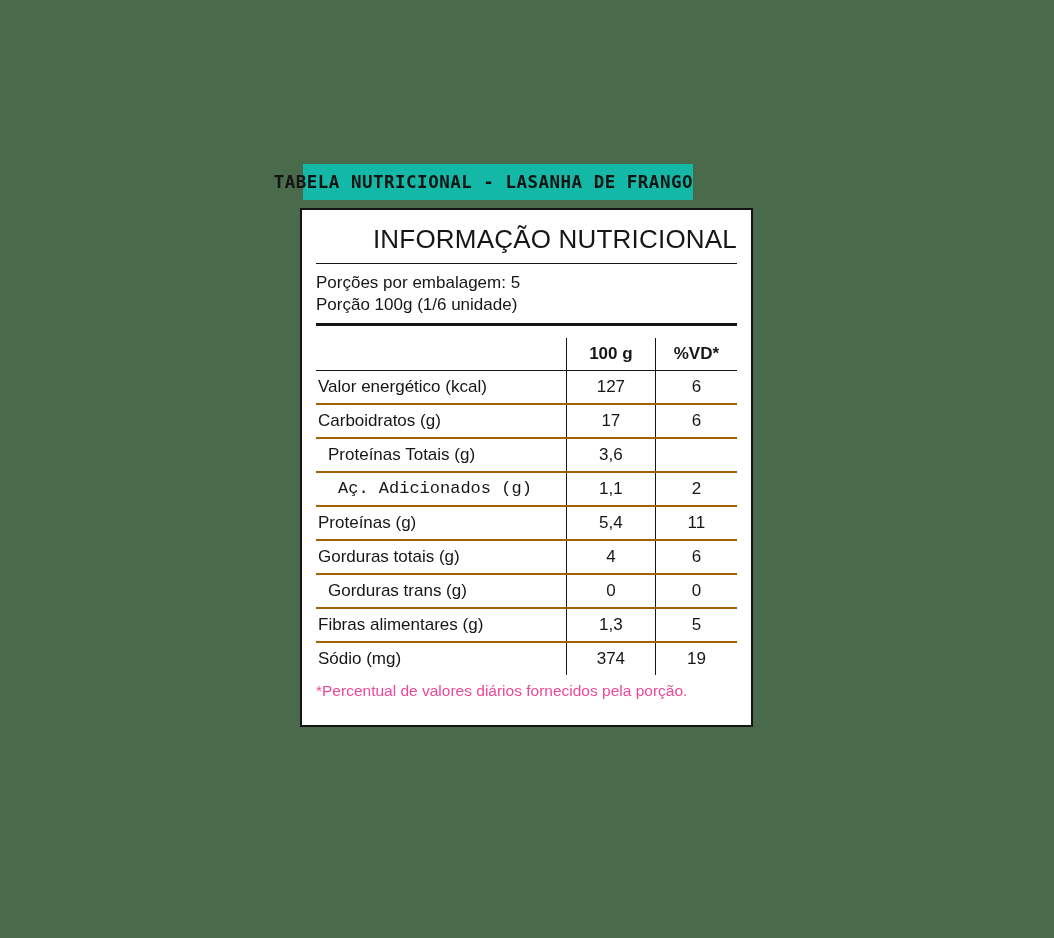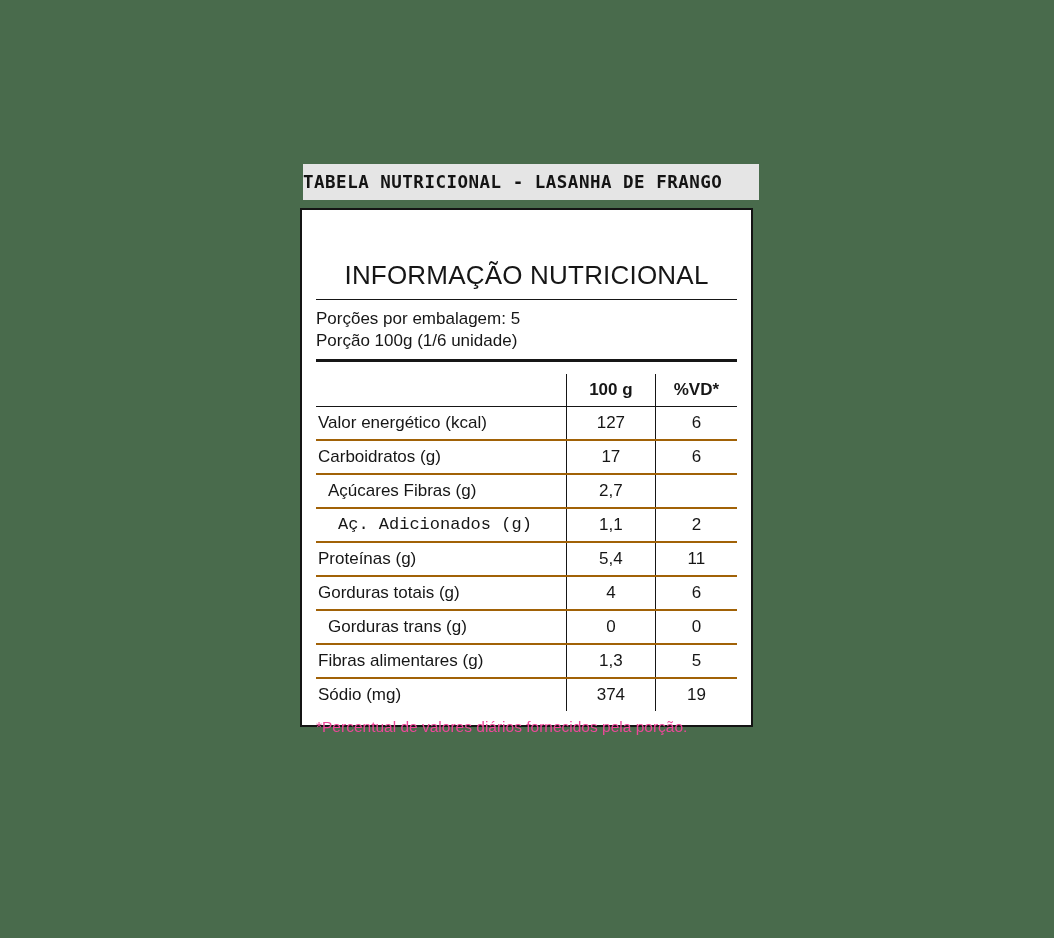--- a/index.html
+++ b/index.html
@@ -19,26 +19,26 @@
     position: relative;
     width: 1054px;
     height: 938px;
   }
 
   
   .ribbon {
     position: absolute;
     left: 303px;
     top: 164px;
-    width: 456px;
+    width: 390px;
     height: 36px;
-    background: #e5e5e5;
+    background: #14b8a6;
     display: flex;
     align-items: center;
-    justify-content: flex-start;
+    justify-content: flex-end;
   }
   .ribbon-text {
     font-family: "DejaVu Sans Mono", monospace;
     font-size: 17.5px;
     font-weight: bold;
     letter-spacing: 0.5px;
     color: #141414;
     white-space: nowrap;
   }
 
@@ -55,25 +55,24 @@
     padding: 0;
   }
 
   .panel-inner {
     padding: 10px 14px 8px 14px;
   }
 
   .panel-title {
     font-size: 26px;
     color: #161616;
-    text-align: center;
+    text-align: right;
     letter-spacing: 0.2px;
     padding: 4px 0 8px 0;
     white-space: nowrap;
-    margin-top: 36px;
   }
 
   .rule-thin {
     height: 1px;
     background: #161616;
     margin: 0 0 6px 0;
   }
   .rule-med {
     height: 3px;
     background: #161616;
@@ -174,22 +173,22 @@
               <td>Valor energético (kcal)</td>
               <td>127</td>
               <td>6</td>
             </tr>
             <tr>
               <td>Carboidratos (g)</td>
               <td>17</td>
               <td>6</td>
             </tr>
             <tr>
-              <td class="indent-1">Açúcares Fibras (g)</td>
-              <td>2,7</td>
+              <td class="indent-1">Proteínas Totais (g)</td>
+              <td>3,6</td>
               <td></td>
             </tr>
             <tr>
               <td class="indent-2">Aç. Adicionados (g)</td>
               <td>1,1</td>
               <td>2</td>
             </tr>
             <tr>
               <td>Proteínas (g)</td>
               <td>5,4</td>

